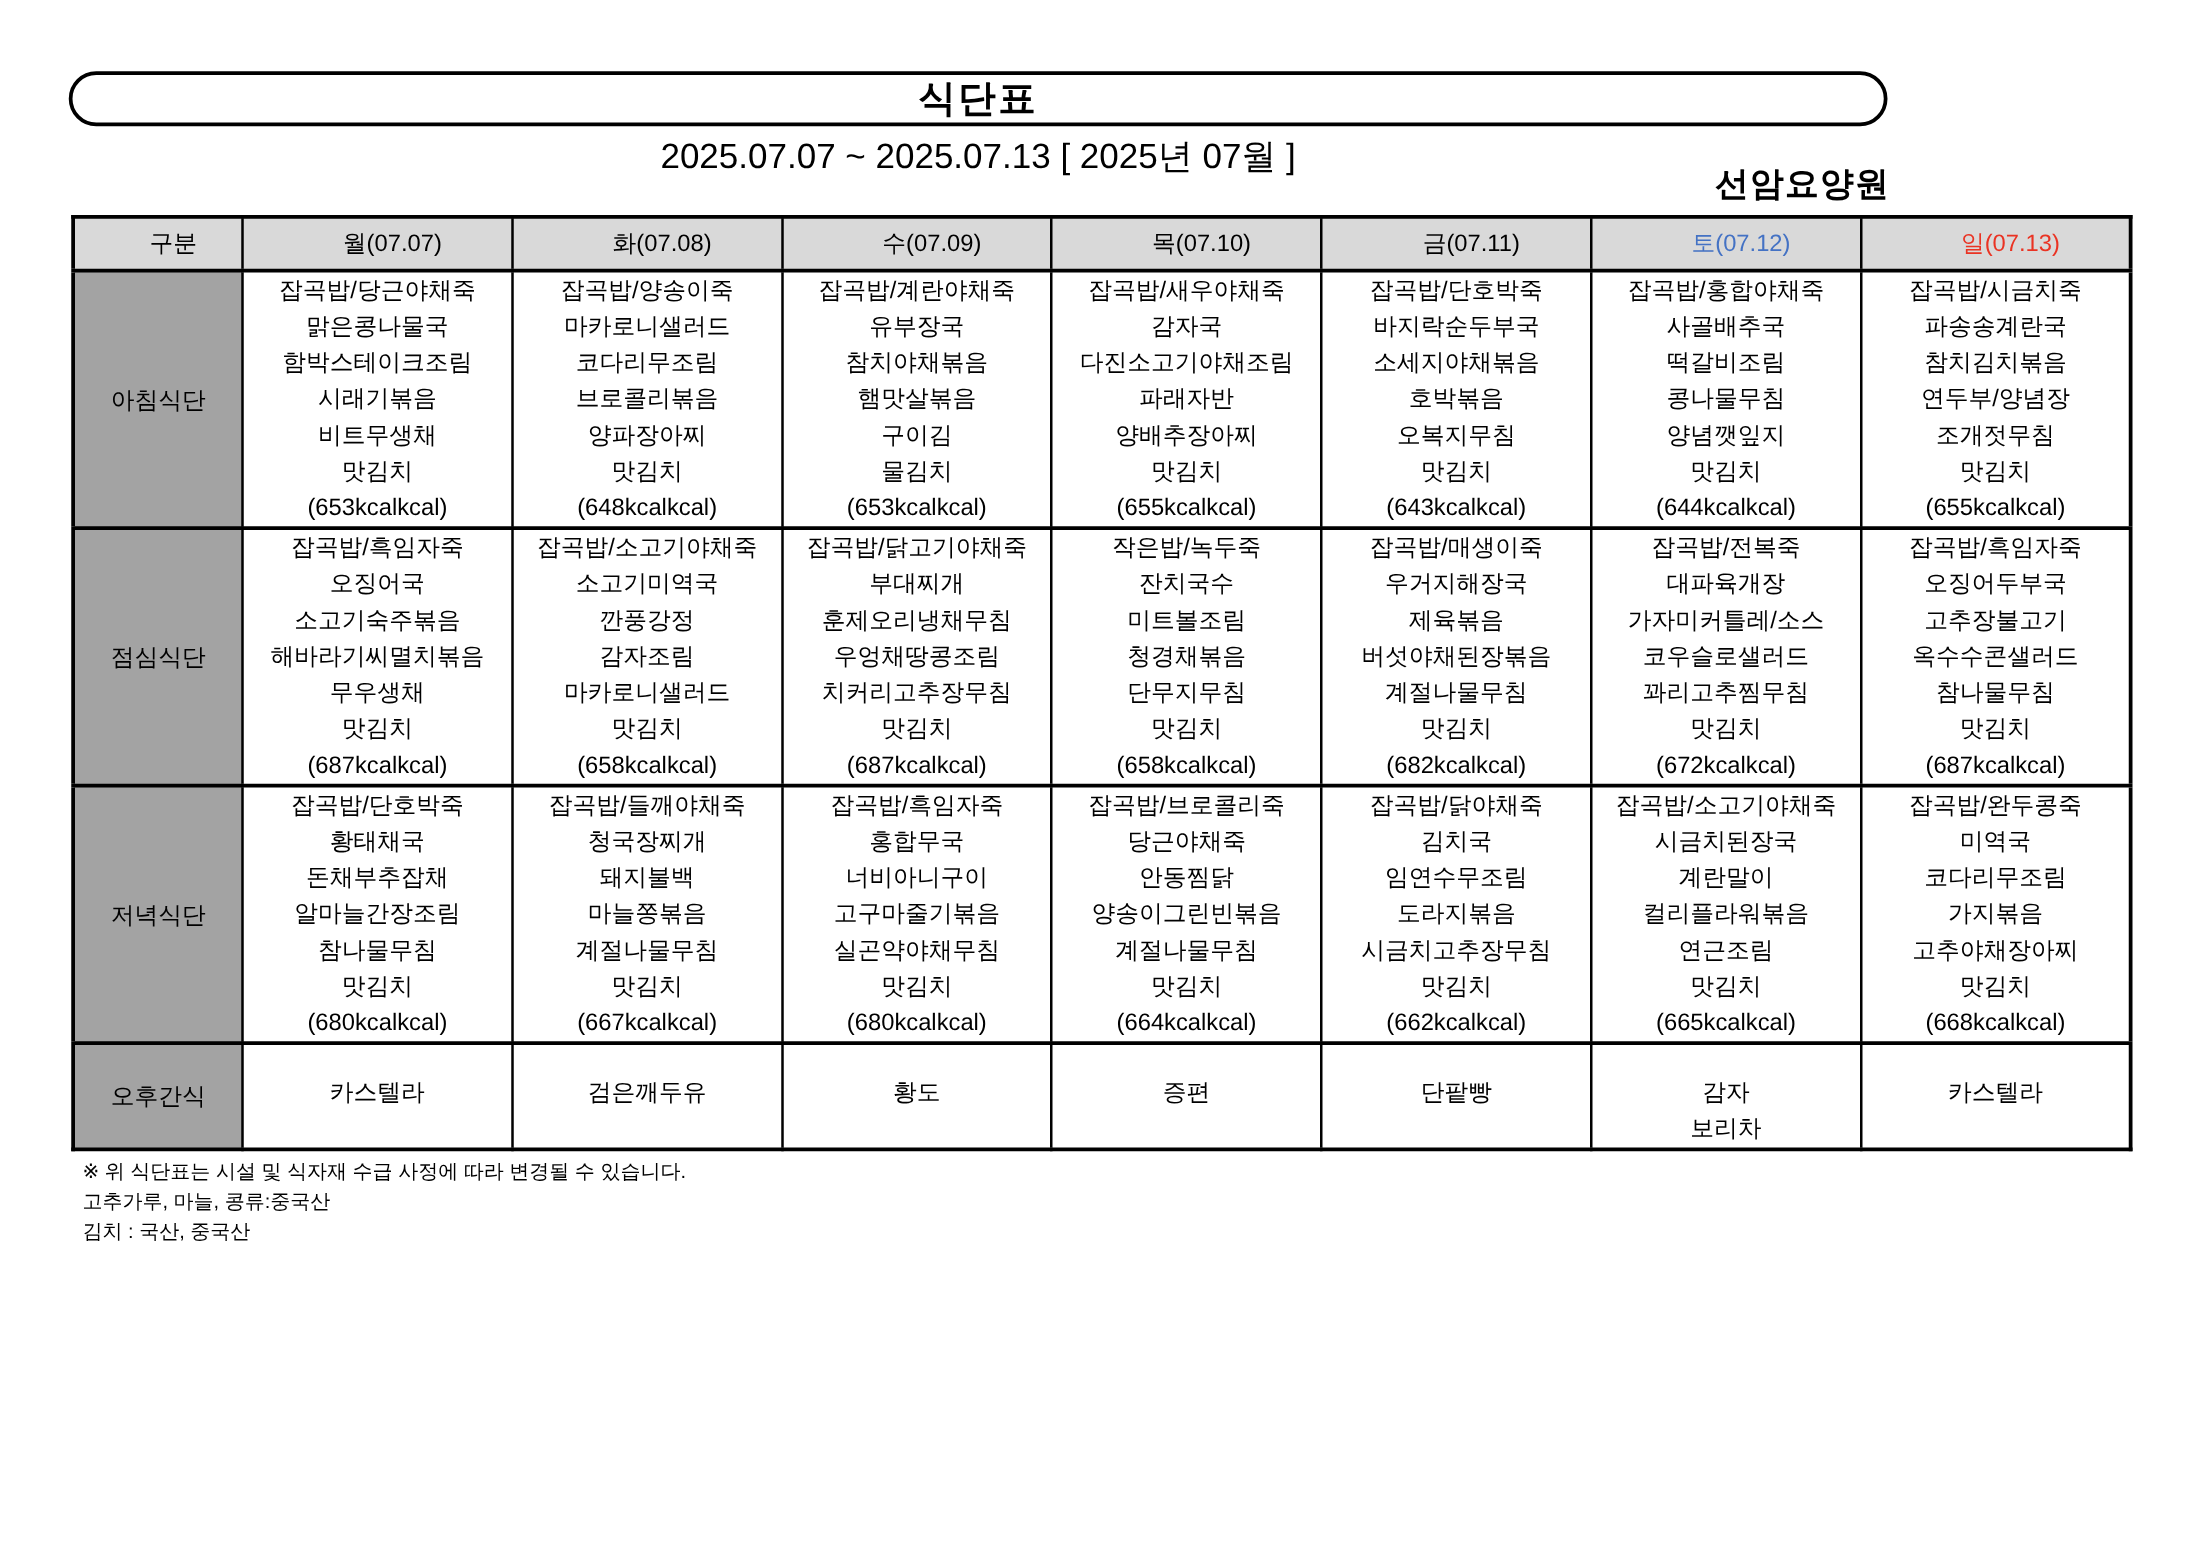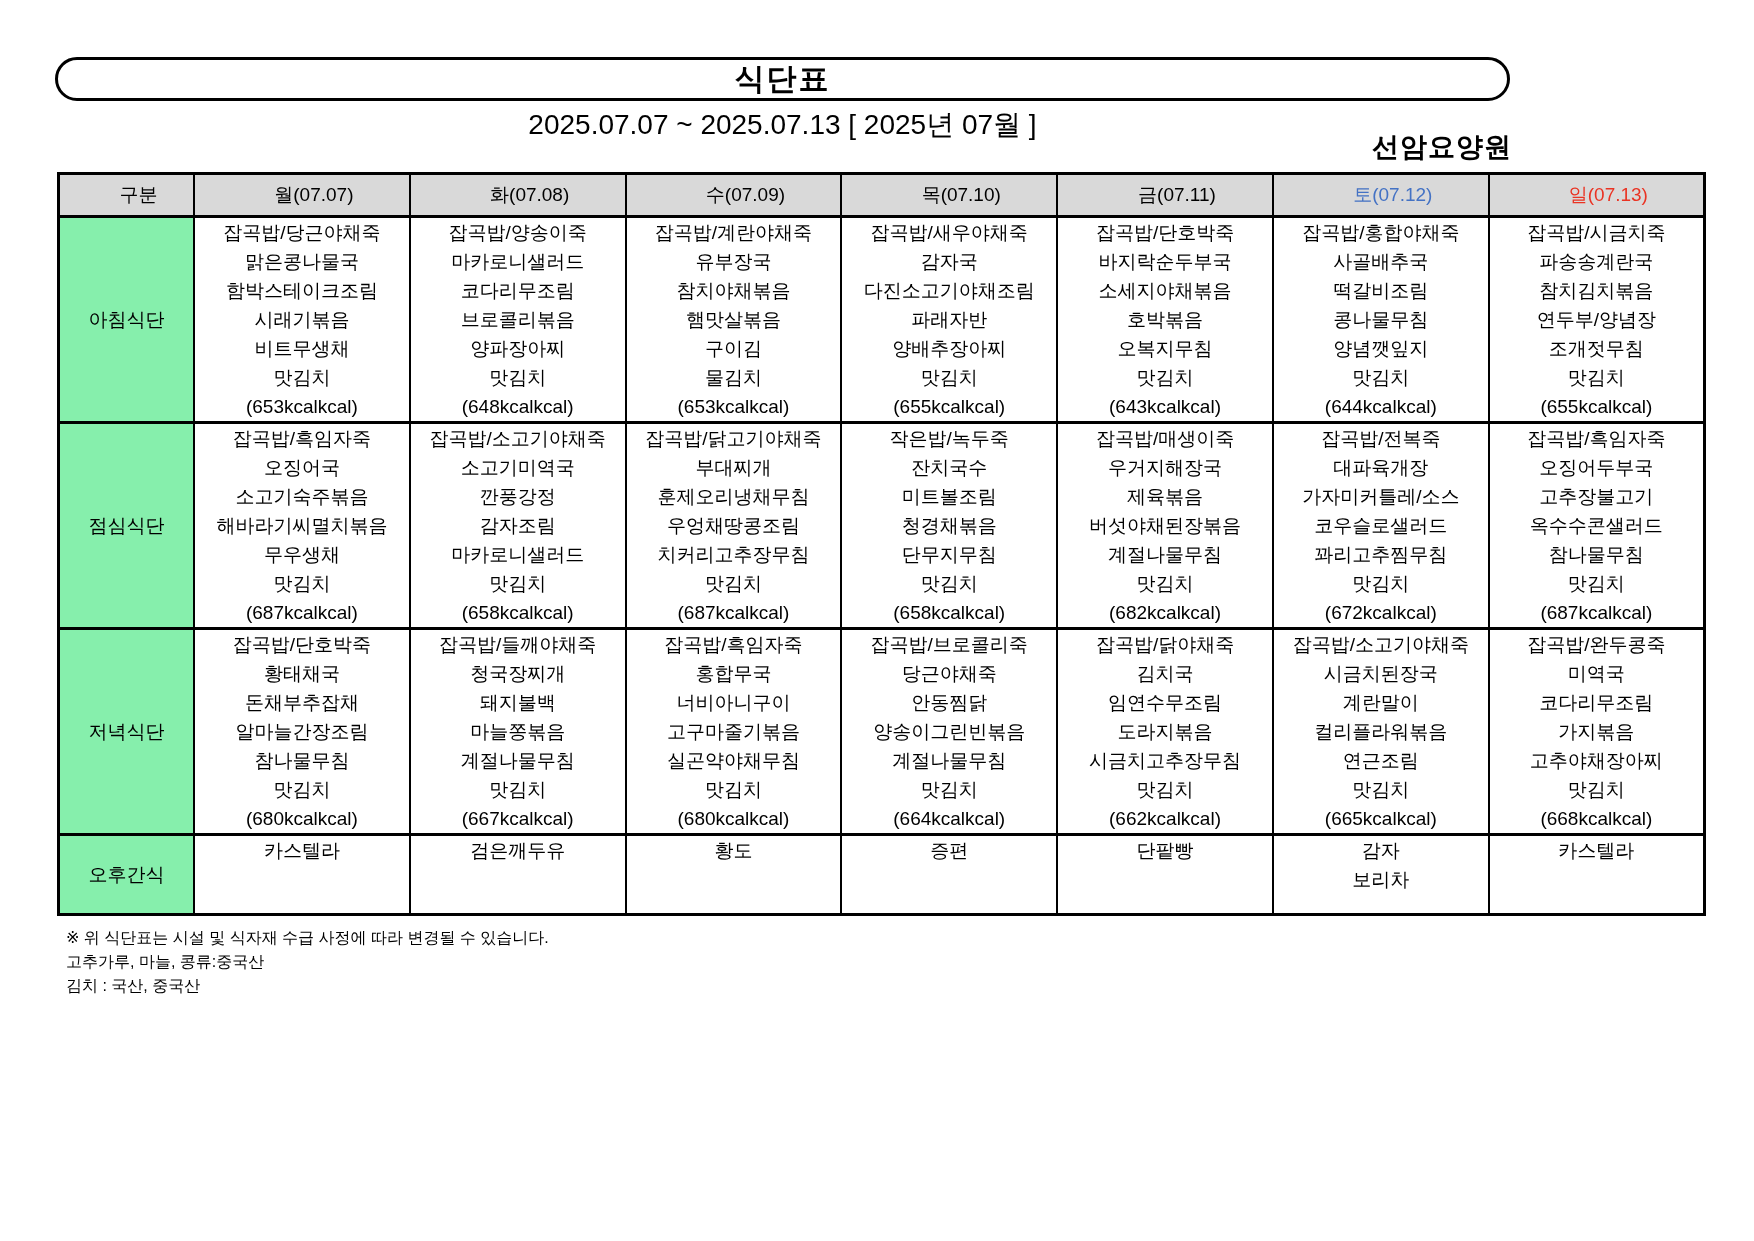--- a/index.html
+++ b/index.html
@@ -36,25 +36,25 @@
     border: 2px solid #000;
     text-align: center;
     font-size: 19px;
     font-weight: normal;
     padding: 0;
   }
   .meal-table thead tr { height: 43px; }
   .meal-table thead th { background: #d9d9d9; padding-left: 24px; }
   .meal-table th.corner { width: 109px; }
   .meal-table tbody tr { border-top: 3px solid #000; }
-  .meal-table tbody th.rowlabel { background: #86efac; }
+  .meal-table tbody th.rowlabel { background: #a3a3a3; }
   .meal-table tbody tr.meal { height: 204px; }
   .meal-table tbody tr.meal td { vertical-align: middle; }
   .meal-table tbody tr.snack { height: 80px; }
-  .meal-table tbody tr.snack td { vertical-align: top; padding-top: 0; }
+  .meal-table tbody tr.snack td { vertical-align: top; padding-top: 24px; }
   .meal-table .line { line-height: 29px; white-space: nowrap; }
   .footer-notes {
     position: absolute; left: 66px; top: 926px;
     font-size: 16px; line-height: 24px;
   }
 </style>
 </head>
 <body>
 
 <div class="title-pill">

